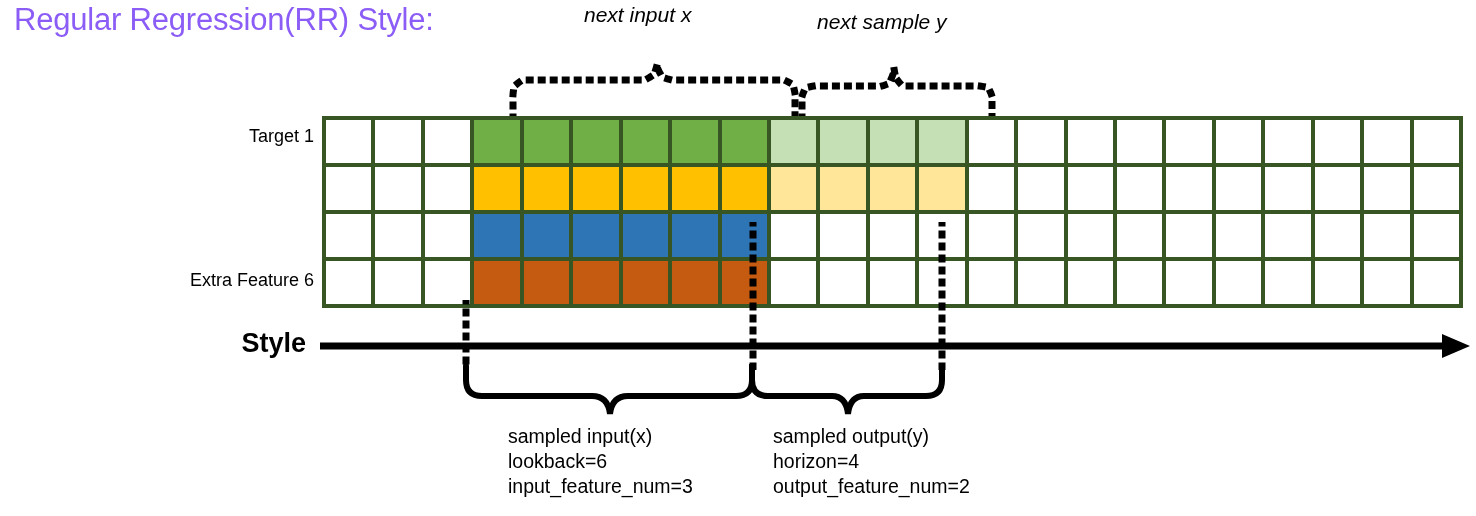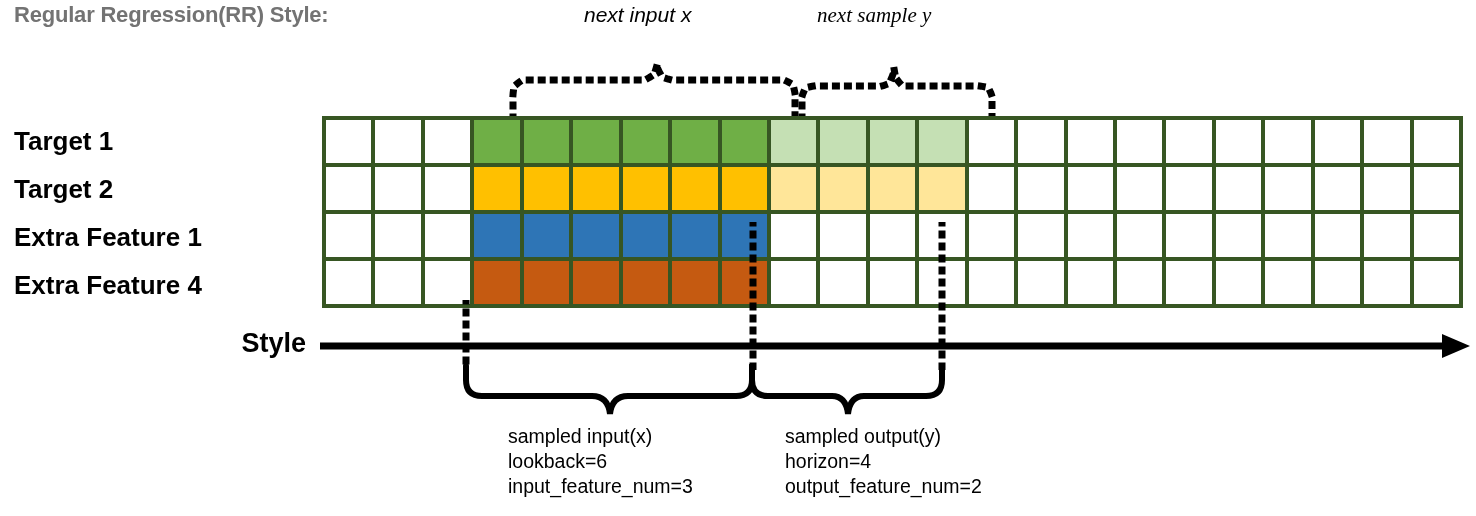--- a/index.html
+++ b/index.html
@@ -7,29 +7,29 @@
     width:1476px;height:516px;
     background:#ffffff;
     font-family:"Liberation Sans", sans-serif;
     overflow:hidden;
     position:relative;
   }
   .abs{position:absolute;}
 
   #page-title{
     left:14px; top:2px;
-    font-size:22px; font-weight:700; color:#737373;
+    font-size:31px; font-weight:400; color:#8b5cf6;
     letter-spacing:-0.2px; white-space:nowrap;
   }
 
   .row-label{
     position:absolute;
     right:0; width:300px;
-    text-align:left;
-    font-size:26px; font-weight:700; color:#000;
+    text-align:right;
+    font-size:18px; font-weight:400; color:#000;
     white-space:nowrap;
   }
   #row-labels{position:absolute; left:8px; top:116px; width:306px; height:192px;}
 
   #grid{
     position:absolute;
     left:322px; top:116px;
     width:1141px; height:192px;
     background:#375623;
     box-sizing:border-box;
@@ -61,35 +61,33 @@
     font-size:19.5px; color:#000; line-height:25px;
     white-space:pre; font-weight:400;
   }
 </style>
 </head>
 <body>
 
 <div class="abs" id="page-title">Regular Regression(RR) Style:</div>
 
 <div class="anno-italic" style="left:584px; top:3px;">next input x</div>
-<div class="anno-italic" style="left:817px; top:3px;font-family:Liberation Serif, serif;">next sample y</div>
+<div class="anno-italic" style="left:817px; top:10px;">next sample y</div>
 
 <svg class="brace-top" style="left:495px; top:28px;" width="320" height="92" viewBox="0 0 320 92">
   <path d="M18,90 L18,68 Q18,52 34,52 L144,52 Q160,52 162,36 Q164,52 180,52 L284,52 Q300,52 300,68 L300,90" fill="none" stroke="#000" stroke-width="7" stroke-dasharray="1 11" stroke-linecap="square"></path>
 </svg>
 
 <svg class="brace-top" style="left:788px; top:28px;" width="220" height="92" viewBox="0 0 220 92">
   <path d="M14,90 L14,72 Q14,58 28,58 L92,58 Q104,58 106,40 Q108,58 120,58 L190,58 Q204,58 204,72 L204,90" fill="none" stroke="#000" stroke-width="7" stroke-dasharray="1 11" stroke-linecap="square"></path>
 </svg>
 
 <div id="row-labels">
   <div class="row-label" style="top:10px;">Target 1</div>
-  <div class="row-label" style="top:58px;">Target 2</div>
-  <div class="row-label" style="top:106px;">Extra Feature 1</div>
-  <div class="row-label" style="top:154px;">Extra Feature 4</div>
+  <div class="row-label" style="top:154px;">Extra Feature 6</div>
 </div>
 
 <div id="grid" style="background: rgb(55, 86, 35); border-color: rgb(55, 86, 35);">
     <div class="grid-row">
       <div class="cell" style="background: rgb(255, 255, 255);"></div>
       <div class="cell" style="background: rgb(255, 255, 255);"></div>
       <div class="cell" style="background: rgb(255, 255, 255);"></div>
       <div class="cell" style="background: rgb(111, 175, 70);"></div>
       <div class="cell" style="background: rgb(111, 175, 70);"></div>
       <div class="cell" style="background: rgb(111, 175, 70);"></div>
@@ -207,15 +205,15 @@
 <svg class="brace-bot" style="left:455px; top:364px;" width="310" height="54" viewBox="0 0 310 54">
   <path d="M11,2 L11,16 Q11,32 27,32 L137,32 Q153,32 155,50 Q157,32 173,32 L281,32 Q297,32 297,16 L297,2" fill="none" stroke="#000" stroke-width="6" stroke-linecap="round"></path>
 </svg>
 <svg class="brace-bot" style="left:746px; top:364px;" width="210" height="54" viewBox="0 0 210 54">
   <path d="M6,2 L6,16 Q6,32 22,32 L86,32 Q100,32 102,50 Q104,32 118,32 L180,32 Q196,32 196,16 L196,2" fill="none" stroke="#000" stroke-width="6" stroke-linecap="round"></path>
 </svg>
 
 <div class="caption" style="left:508px; top:424px;">sampled input(x)
 lookback=6
 input_feature_num=3</div>
-<div class="caption" style="left:773px; top:424px;margin-left:12px;">sampled output(y)
+<div class="caption" style="left:773px; top:424px;">sampled output(y)
 horizon=4
 output_feature_num=2</div>
 
 </body></html>

